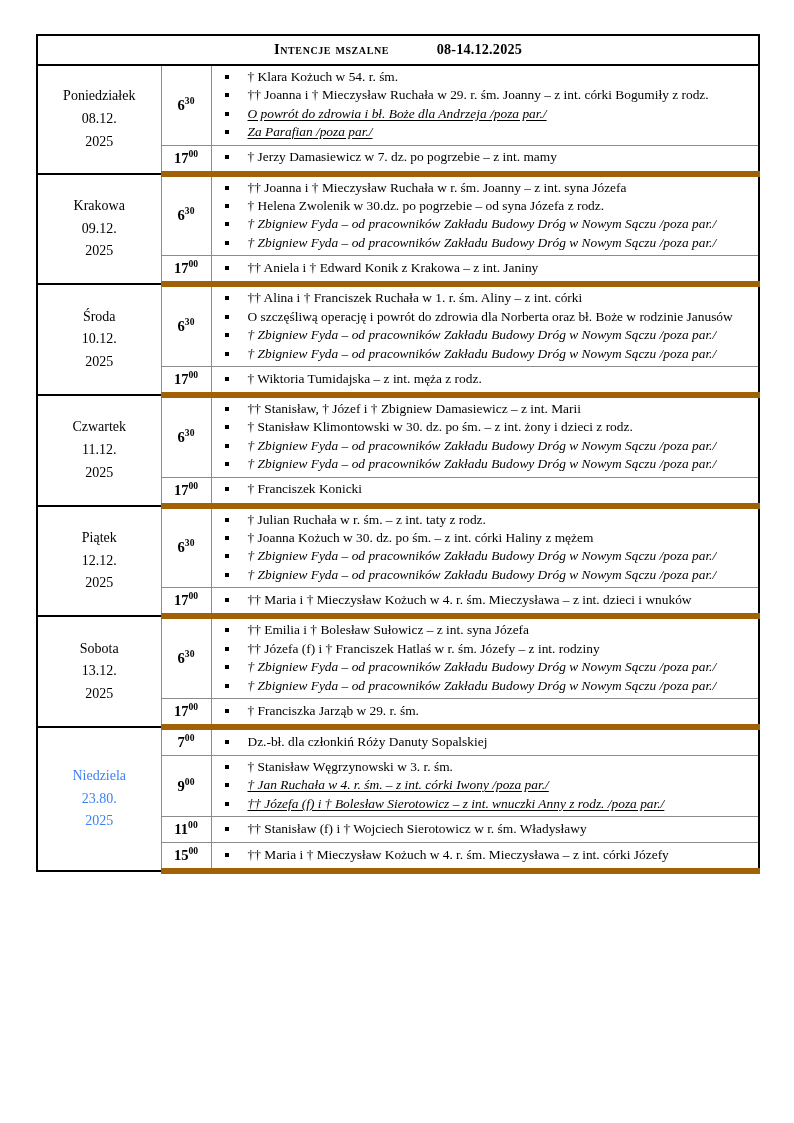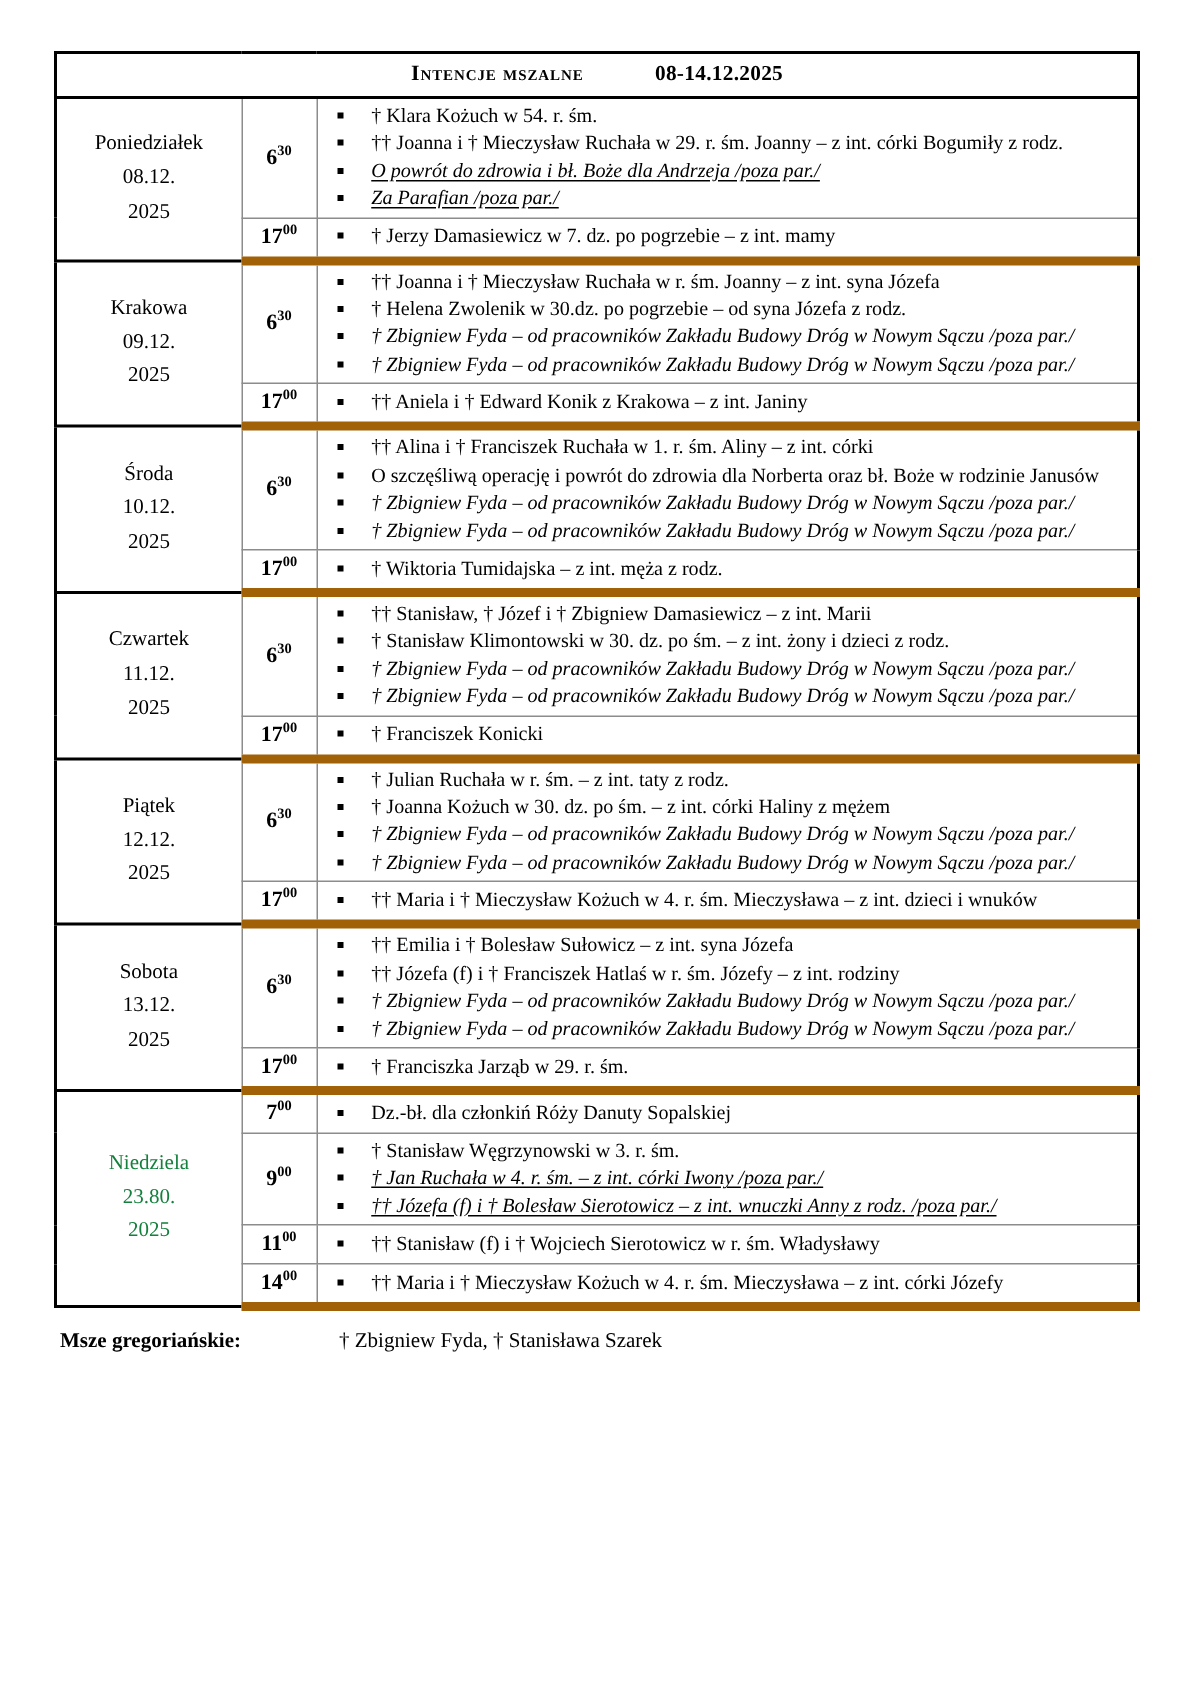--- a/index.html
+++ b/index.html
@@ -66,21 +66,21 @@
   
   td.day {
     text-align: center;
     font-weight: normal;
     font-size: 14px;
     line-height: 1.62;
     border-left: 2px solid #000;
     border-right: 1px solid #8c8c8c;
     padding: 2px 2px;
   }
-  td.day.sunday { color: #15803d; }
+  td.day.sunday { color: #3b82f6; }
   .day-line { display: block; white-space: nowrap; }
 
   
   td.time {
     text-align: center;
     font-weight: bold;
     font-size: 14.6px;
     white-space: nowrap;
     padding: 3px 2px;
   }
@@ -332,28 +332,24 @@
         </tr>
         <tr>
           <td class="time"><span>11</span><sup>00</sup></td>
           <td class="intentions">
             <ul class="ilist">
               <li><span>†† Stanisław (f) i † Wojciech Sierotowicz w r. śm. Władysławy</span></li>
             </ul>
           </td>
         </tr>
         <tr class="day-last">
-          <td class="time"><span>14</span><sup>00</sup></td>
+          <td class="time"><span>15</span><sup>00</sup></td>
           <td class="intentions">
             <ul class="ilist">
               <li><span>†† Maria i † Mieczysław Kożuch w 4. r. śm. Mieczysława – z int. córki Józefy</span></li>
             </ul>
           </td>
         </tr>
       </tbody>
   </table>
 
-  <div class="footer">
-    <span class="lbl">Msze gregoriańskie:</span>
-    <span class="val">† Zbigniew Fyda, † Stanisława Szarek</span>
-  </div>
 
 </div>
 
 </body></html>

